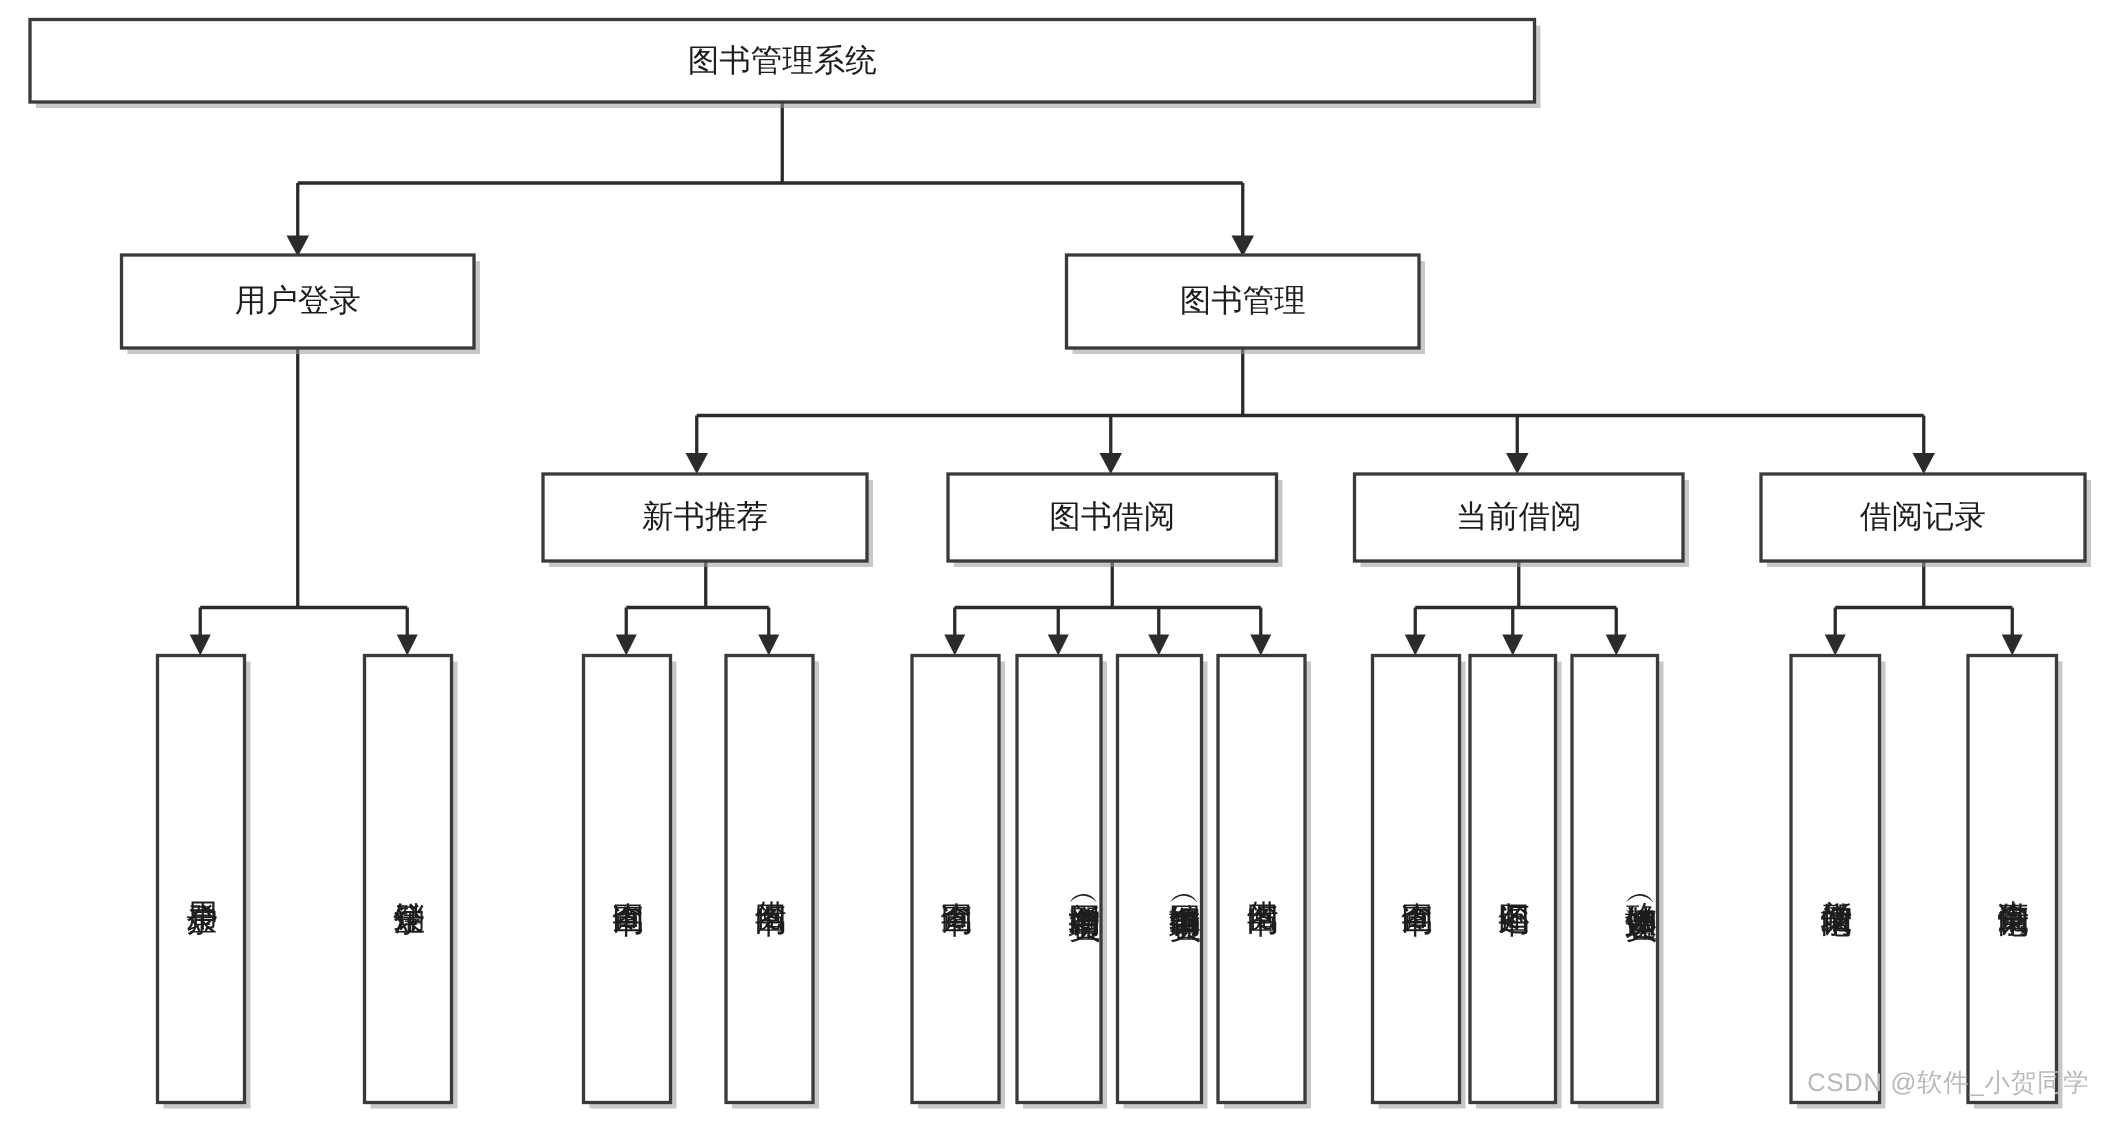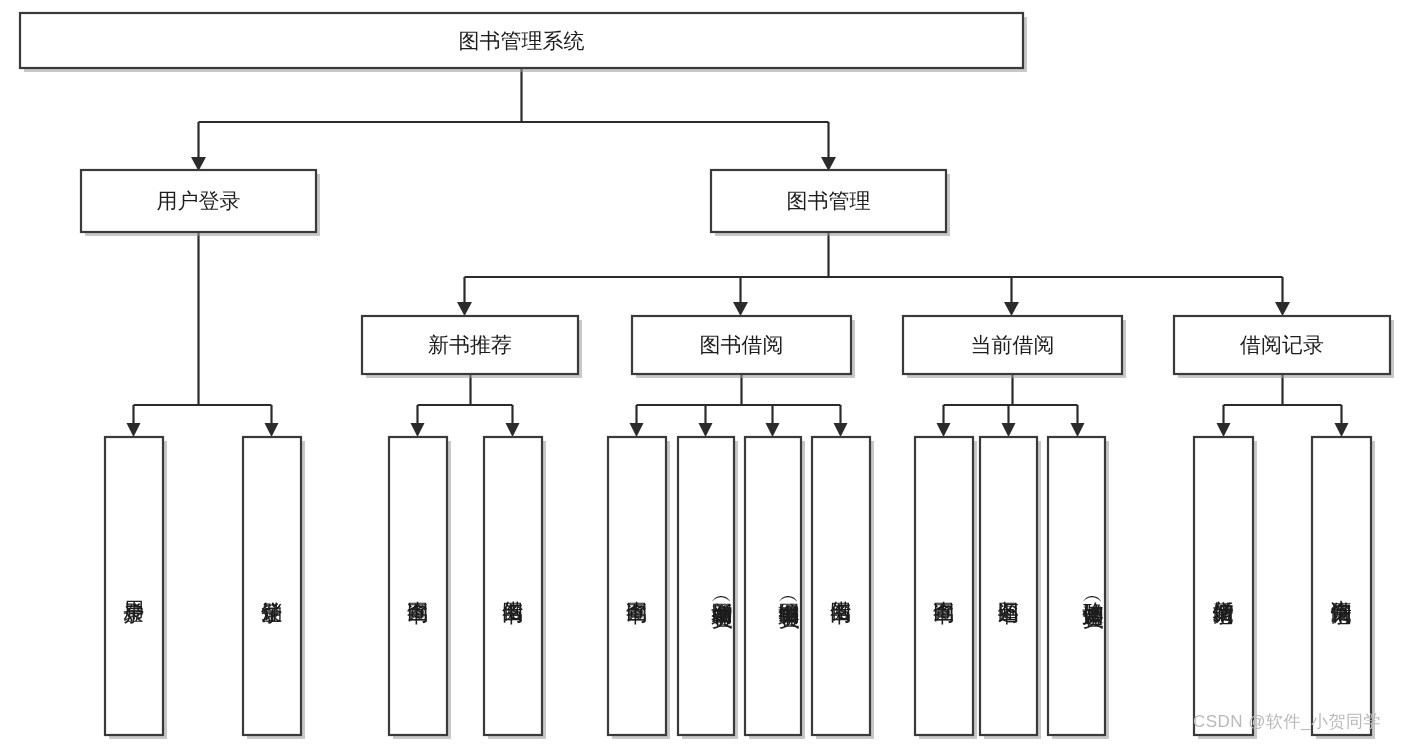--- a/index.html
+++ b/index.html
@@ -61,21 +61,21 @@
     font-family: "Liberation Sans", sans-serif;
     font-size: 21px;
     line-height: 1.12;
     color: #1d1d1d;
     letter-spacing: 1px;
     white-space: nowrap;
     pointer-events: none;
   }
   .watermark {
     position: absolute;
-    right: 24px;
+    right: 12px;
     bottom: 7px;
     font-family: "Liberation Sans", sans-serif;
     font-size: 17px;
     color: #b9b9b9;
     letter-spacing: 0.5px;
     white-space: nowrap;
   }
 </style>
 </head>
 <body>

